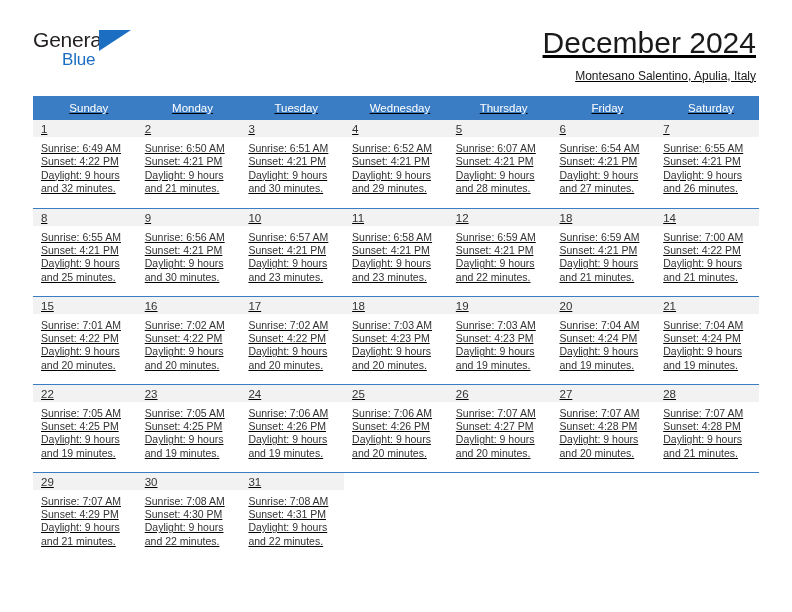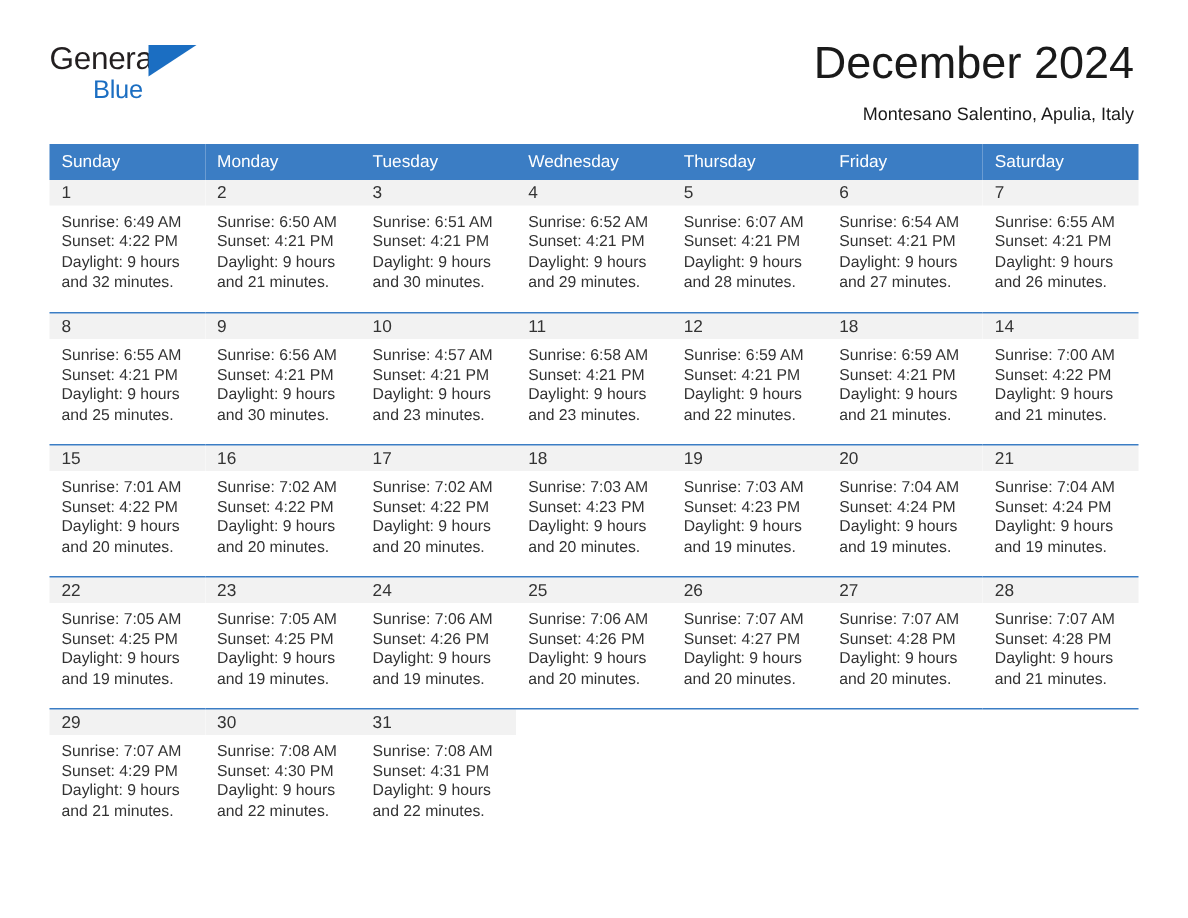--- a/index.html
+++ b/index.html
@@ -6,20 +6,21 @@
   html, body {
     width:792px; height:612px;
     background:#ffffff;
     font-family:"Liberation Sans", sans-serif;
     -webkit-font-smoothing:antialiased;
   }
   .page {
     position:relative;
     width:792px; height:588px;
     padding:0;
+    text-decoration:underline;
   }
 
   
   .header {
     display:flex;
     align-items:flex-start;
     justify-content:space-between;
     padding:26px 36px 0 33px;
     height:96px;
   }
@@ -79,21 +80,21 @@
   table.cal {
     width:100%;
     border-collapse:collapse;
     table-layout:fixed;
   }
   table.cal th {
     background:#3b7dc4;
     color:#ffffff;
     font-size:11.5px;
     font-weight:400;
-    text-align:left;
+    text-align:center;
     padding:6px 0 6px 8px;
     letter-spacing:0px;
   }
   .daycell {
     vertical-align:top;
     padding:0;
     height:88px;
     border-top:1.4px solid #3b7dc4;
     background:#ffffff;
   }
@@ -230,21 +231,21 @@
               <div class="details">
                 <div>Sunrise: 6:56 AM</div>
                 <div>Sunset: 4:21 PM</div>
                 <div>Daylight: 9 hours</div>
                 <div>and 30 minutes.</div>
               </div>
             </td>
             <td class="daycell">
               <div class="daynum-bar">10</div>
               <div class="details">
-                <div>Sunrise: 4:57 AM</div>
+                <div>Sunrise: 6:57 AM</div>
                 <div>Sunset: 4:21 PM</div>
                 <div>Daylight: 9 hours</div>
                 <div>and 23 minutes.</div>
               </div>
             </td>
             <td class="daycell">
               <div class="daynum-bar">11</div>
               <div class="details">
                 <div>Sunrise: 6:58 AM</div>
                 <div>Sunset: 4:21 PM</div>

